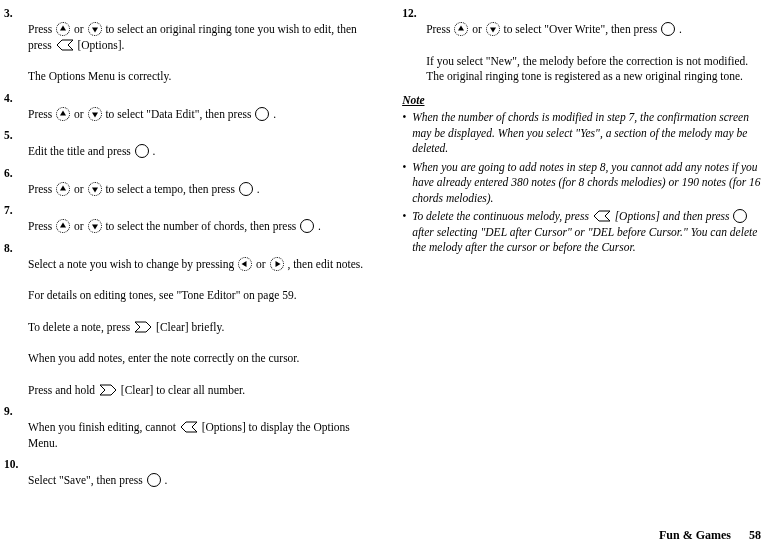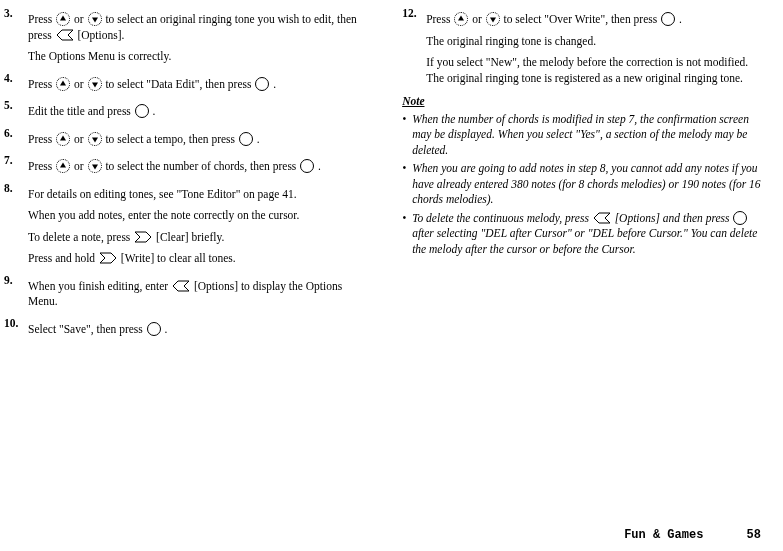--- a/index.html
+++ b/index.html
@@ -39,21 +39,21 @@
     font-weight: bold;
     font-family: Georgia, 'Times New Roman', serif;
     width: 22px;
     flex-shrink: 0;
     text-align: left;
     padding-right: 2px;
   }
   .body {
     flex: 1;
   }
-  .body p { margin: 6px 0 2px 0; }
+  .body p { margin: 16px 0 2px 0; }
   .sub { margin-top: 2px; }
   .heading {
     font-weight: bold;
     font-style: italic;
     margin-top: 6px;
     margin-bottom: 2px;
     text-decoration: underline;
   }
   ul.bullets {
     list-style: none;
@@ -67,21 +67,21 @@
   }
   ul.bullets .dot {
     width: 10px;
     flex-shrink: 0;
   }
   ul.bullets .btext { flex: 1; }
   .footer {
     position: absolute;
     bottom: 8px;
     right: 22px;
-    font-family: Liberation Mono, monospace;
+    font-family: Liberation Serif, serif;
     font-size: 12px;
     font-weight: bold;
   }
   .icon {
     display: inline-block;
     vertical-align: middle;
     margin: 0 1px;
   }
   
   .dotcircle {
@@ -200,44 +200,51 @@
             <span> to select the number of chords, then press </span>
             <span class="icon solidcircle"></span>
             <span>.</span>
           </p>
         </div>
       </li>
 
       <li>
         <div class="num">8.</div>
         <div class="body">
-          <p class="sub">For details on editing tones, see "Tone Editor" on page 41.</p>
-          <p class="sub">When you add notes, enter the note correctly on the cursor.</p>
+          <p>
+            <span>Select a note you wish to change by pressing </span>
+            <span class="icon dotcircle left"></span>
+            <span> or </span>
+            <span class="icon dotcircle right"></span>
+            <span>, then edit notes.</span>
+          </p>
+          <p class="sub">For details on editing tones, see "Tone Editor" on page 59.</p>
           <p class="sub">
             <span>To delete a note, press </span>
             <span class="icon diamond left"><svg width="18" height="12" viewBox="0 0 18 12">
                   <path d="M1 6 L6 1 H17 L12 6 L17 11 H6 Z" fill="none" stroke="#000" stroke-width="1"></path>
                 </svg></span>
             <span> [Clear] briefly.</span>
           </p>
+          <p class="sub">When you add notes, enter the note correctly on the cursor.</p>
           <p class="sub">
             <span>Press and hold </span>
             <span class="icon diamond left"><svg width="18" height="12" viewBox="0 0 18 12">
                   <path d="M1 6 L6 1 H17 L12 6 L17 11 H6 Z" fill="none" stroke="#000" stroke-width="1"></path>
                 </svg></span>
-            <span> [Write] to clear all tones.</span>
+            <span> [Clear] to clear all number.</span>
           </p>
         </div>
       </li>
 
       <li>
         <div class="num">9.</div>
         <div class="body">
           <p>
-            <span>When you finish editing, enter </span>
+            <span>When you finish editing, cannot </span>
             <span class="icon diamond"><svg width="18" height="12" viewBox="0 0 18 12">
                   <path d="M1 6 L6 1 H17 L12 6 L17 11 H6 Z" fill="none" stroke="#000" stroke-width="1"></path>
                 </svg></span>
             <span> [Options] to display the Options Menu.</span>
           </p>
         </div>
       </li>
 
       <li>
         <div class="num">10.</div>
@@ -261,21 +268,20 @@
         <div class="body">
           <p>
             <span>Press </span>
             <span class="icon dotcircle up"></span>
             <span> or </span>
             <span class="icon dotcircle down"></span>
             <span> to select "Over Write", then press </span>
             <span class="icon solidcircle"></span>
             <span>.</span>
           </p>
-          <p class="sub">The original ringing tone is changed.</p>
           <p class="sub">If you select "New", the melody before the correction is not modified. The original ringing tone is registered as a new original ringing tone.</p>
         </div>
       </li>
     </ol>
 
     <div class="heading">Note</div>
     <ul class="bullets">
       <li>
         <span class="dot">•</span>
         <span class="btext">When the number of chords is modified in step 7, the confirmation screen may be displayed. When you select "Yes", a section of the melody may be deleted.</span>

